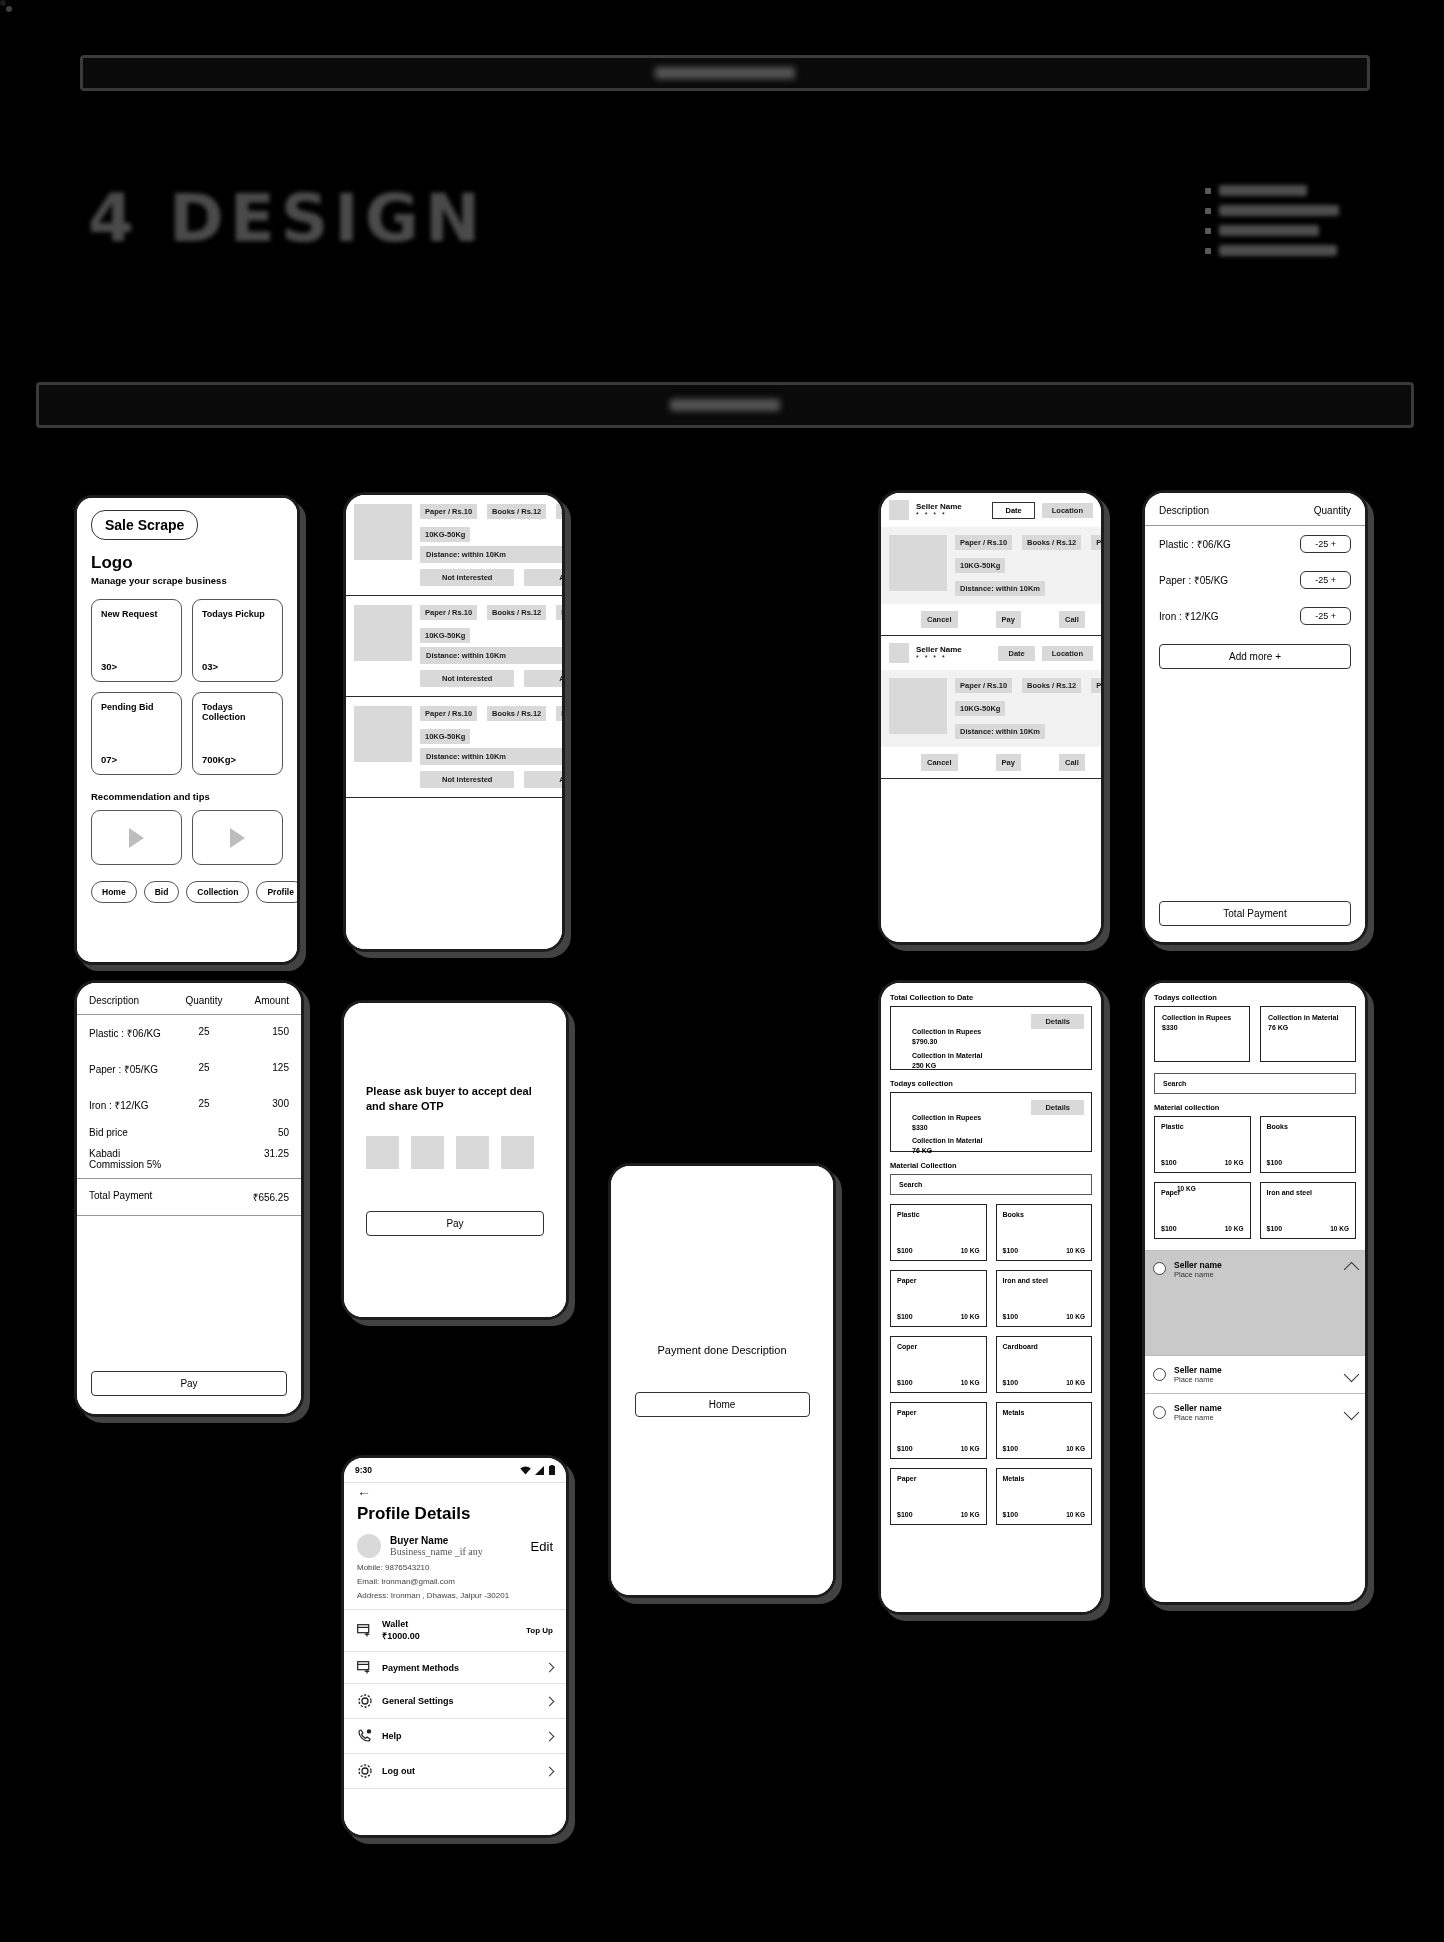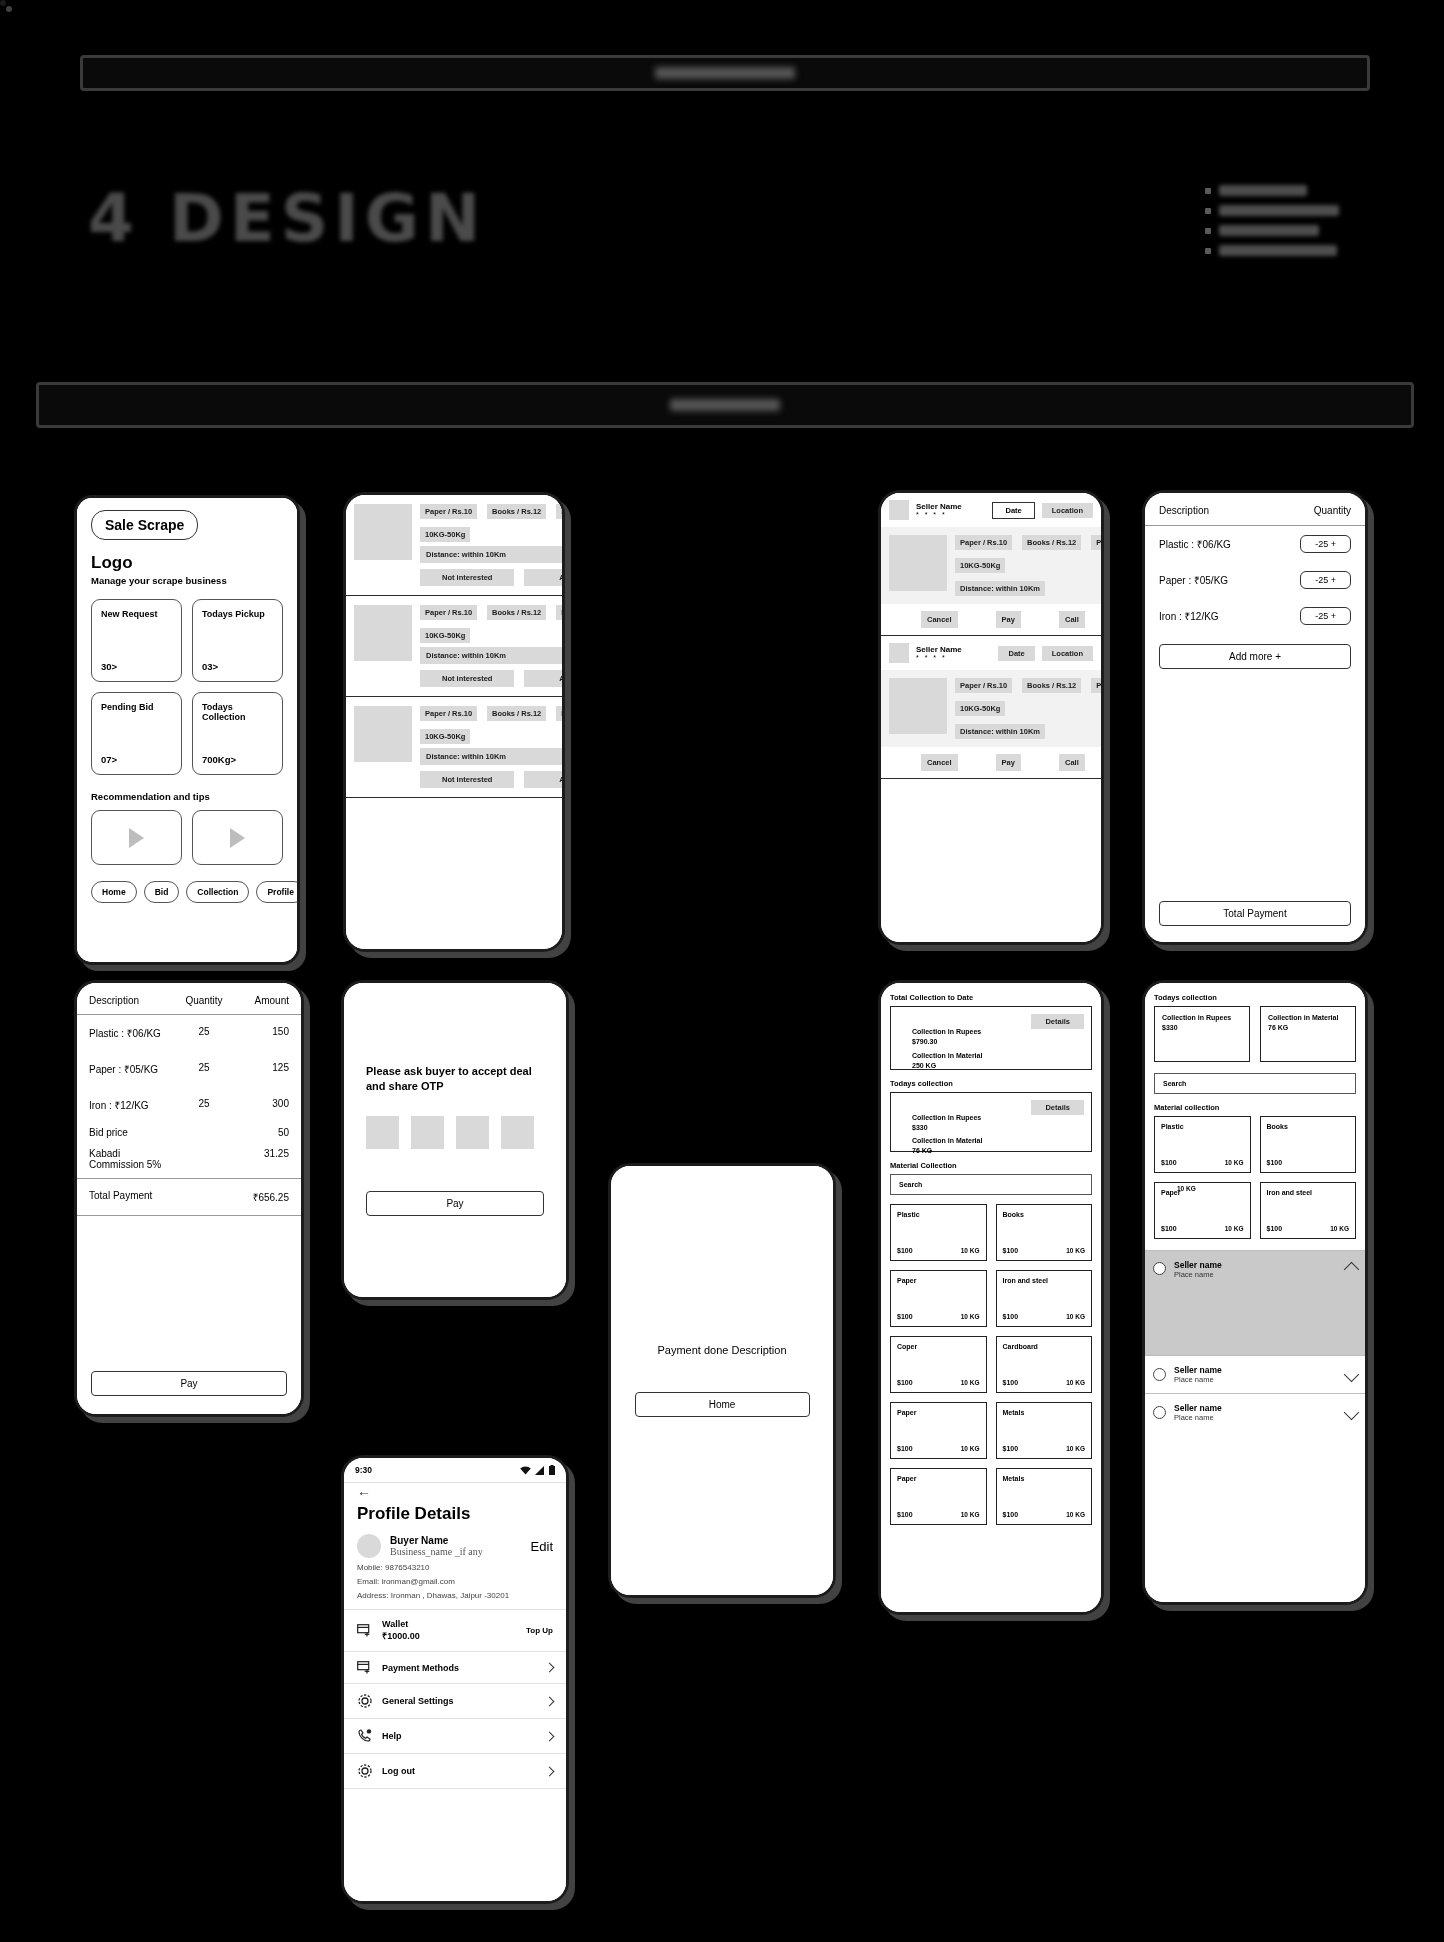--- a/index.html
+++ b/index.html
@@ -118,21 +118,21 @@
   .stepper { border:1px solid #333; border-radius:6px; font-size:9px; padding:3px 14px; }
   .wide-btn { margin:10px 14px; border:1px solid #333; border-radius:4px; text-align:center; font-size:10px; padding:6px; }
 
   
   #p6 { left:74px; top:980px; width:230px; height:437px; }
   .bill-head { display:flex; font-size:10px; padding:12px 12px 8px; font-weight:400; }
   .bill-row { display:flex; font-size:10px; padding:11px 12px; }
   .c1 { flex:1; } .c2 { width:58px; text-align:center; } .c3 { width:56px; text-align:right; }
 
   
-  #p7 { left:341px; top:980px; width:228px; height:320px; }
+  #p7 { left:341px; top:1000px; width:228px; height:320px; }
   .otp-msg { font-size:11px; font-weight:700; line-height:1.35; margin:0 22px; }
   .otp-boxes { display:flex; gap:12px; margin:22px 22px 0; }
   .otp-box { width:33px; height:33px; background:#d9d9d9; }
 
   
   #p8 { left:608px; top:1163px; width:228px; height:435px; }
 
   
   #p9 { left:878px; top:980px; width:226px; height:635px; }
   .sec-title { font-size:7.5px; font-weight:700; margin:9px 0 4px; }
@@ -153,21 +153,21 @@
   .acc-grey { background:#c9c9c9; }
   .circ { width:13px; height:13px; border:1.3px solid #444; border-radius:50%; background:#fff; flex:0 0 13px; }
   .acc-txt { flex:1; }
   .acc-title { font-size:8.5px; font-weight:700; }
   .acc-sub { font-size:7.5px; color:#333; }
   .chev { width:11px; height:11px; border-right:1.6px solid #333; border-bottom:1.6px solid #333; }
   .chev.dn { transform:rotate(45deg); }
   .chev.up { transform:rotate(-135deg); }
 
   
-  #p11 { left:341px; top:1455px; width:228px; height:449px; }
+  #p11 { left:341px; top:1455px; width:228px; height:383px; }
   .status-bar { display:flex; justify-content:space-between; align-items:center; padding:7px 11px; font-size:8.5px; font-weight:700; }
   .status-icons { display:flex; gap:4px; align-items:center; }
   .pf-pad { padding:0 13px; }
   .back-arrow { font-size:14px; color:#333; }
   .pf-title { font-size:17px; font-weight:800; margin:5px 0 10px; }
   .pf-user { display:flex; align-items:center; gap:9px; }
   .avatar { width:24px; height:24px; border-radius:50%; background:#d9d9d9; }
   .pf-name { font-size:10px; font-weight:700; }
   .pf-biz { font-size:10px; color:#555;font-family:Liberation Serif, serif; }
   .edit { font-size:13px; }

